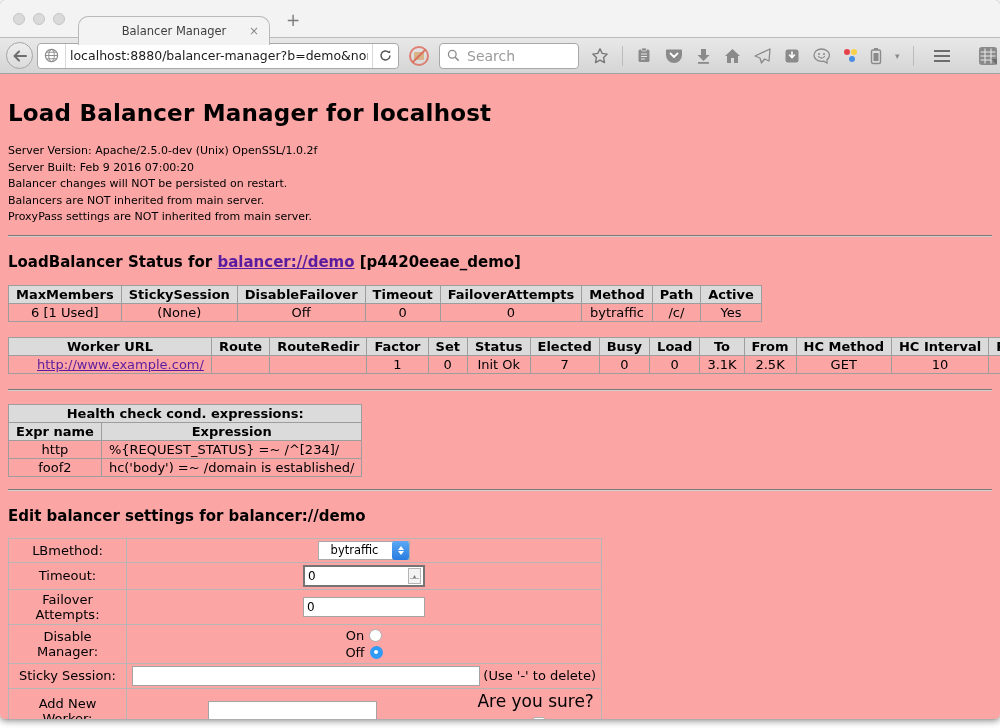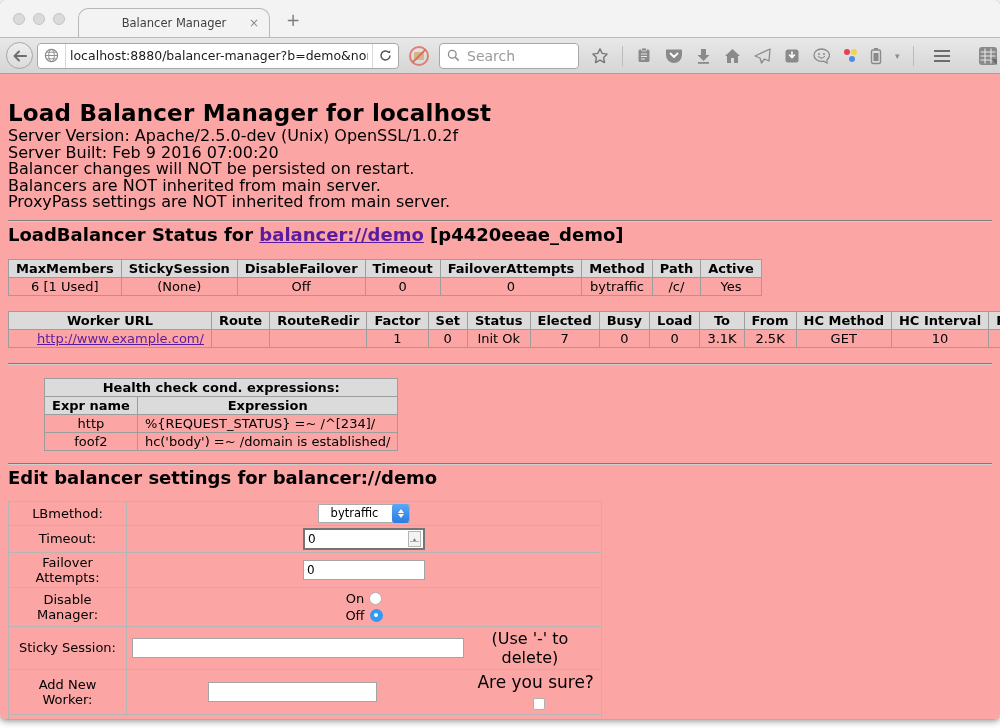--- a/index.html
+++ b/index.html
@@ -8,21 +8,21 @@
 
   .stage { width:1000px; height:728px; position:relative; overflow:hidden; background:#fff; }
   .window { position:absolute; left:0; top:0; width:1000px; height:719px;
             border-radius:6px 6px 5px 5px; overflow:hidden; background:#fff;
             box-shadow:0 2px 7px rgba(0,0,0,.45), 0 0 1px rgba(0,0,0,.4); }
 
   
   .tabbar { position:relative; height:37px; background:#f4f3f4; }
   .traffic { position:absolute; left:13px; top:13px; display:flex; gap:8px; }
   .traffic span { width:12px; height:12px; border-radius:50%; background:#dbdadb; border:1px solid #c6c5c6; }
-  .tab { position:absolute; left:78px; top:8px; width:192px; height:29px;
+  .tab { position:absolute; left:78px; top:16px; width:192px; height:29px;
          background:#f4f3f4; border:1px solid #b9b8b9; border-bottom:none;
          border-radius:10px 10px 0 0; display:flex; align-items:center; justify-content:center; }
   .tab-title { font-size:11.5px; color:#3f3f3f; }
   .tab-close { position:absolute; right:10px; top:7px; font-size:12px; color:#8a8a8a; cursor:default; line-height:14px; }
   .newtab { position:absolute; left:286px; top:12px; font-size:17px; color:#7c7c7c; line-height:17px; }
 
   
   .toolbar { height:37px; background:linear-gradient(#e9e8e9,#d6d5d6); border-top:1px solid #bcbbbc;
              border-bottom:1px solid #a3a2a3; display:flex; align-items:center; padding:0 6px; }
   .backbtn { width:27px; height:27px; border-radius:50%; border:1px solid #a6a5a6;
@@ -45,31 +45,31 @@
   .search-input::placeholder { color:#9b9a9b; }
   .tb-icons { display:flex; align-items:center; gap:13px; margin-left:12px; flex:none; }
   .tb-sep { width:1px; height:20px; background:#bdbcbd; }
   .icn { display:flex; align-items:center; justify-content:center; }
   .dots span { width:6px; height:6px; border-radius:50%; display:inline-block; }
   .caret { font-size:9px; color:#8c8b8c; }
 
   
   .content { background:#fca5a5; height:666px; overflow:hidden; padding:0 8px; color:#000; }
   .content h1 { font-size:23px; margin:26px 0 0 0; letter-spacing:.2px; }
-  .info { margin-top:2px; font-size:16px; line-height:16.5px; }
+  .info { margin-top:17px; font-size:11px; line-height:16.5px; }
   hr.rule { border:none; border-top:2px groove #d0cfd0; margin:9px 0 0 0; }
-  .h3 { font-size:18px; font-weight:bold; margin-top:2px; }
+  .h3 { font-size:15px; font-weight:bold; margin-top:16px; }
   .h3 a, .content a { color:#5a1c9e; text-decoration:underline; }
 
   table.data { border-collapse:collapse; font-size:13px; margin-top:14px; }
   table.data th, table.data td { border:1px solid #9e9d9e; padding:1px 7px; text-align:center; white-space:nowrap; }
   table.data th { background:#dcdbdc; font-weight:bold; }
   table.data td.lft { text-align:left;padding-left:28px; }
   table.worker { margin-top:15px; width:984px; }
-  table.health { margin-top:13px;margin-left:36px; }
+  table.health { margin-top:13px; }
   table.health td.expr { text-align:left; }
 
   
   table.form { border-collapse:collapse; font-size:13px; margin-top:13px; width:594px; border:1px solid #8d8c8d; }
   table.form td { border:1px solid #b7b6b7; padding:2px 3px; }
   td.flabel { width:118px; text-align:center; }
   td.ffield { text-align:center; }
   .selectbox { display:inline-flex; align-items:center; height:19px; border:1px solid #ababab; background:#fff; vertical-align:middle; }
   .selectbox .stxt { font-size:11.5px; padding:0 14px 0 12px; min-width:72px; text-align:center; }
   .selectbox .sarr { width:17px; height:19px; background:linear-gradient(#5aa8f5,#2a7de1); border-radius:3px;
@@ -83,21 +83,21 @@
                    display:flex; flex-direction:column; align-items:center; justify-content:center; font-size:6px; color:#777; line-height:5px; }
   input.txt { border:1px solid #a5a4a5; height:20px; font-size:12px; padding:0 3px; font-family:inherit; }
   .radioline { line-height:17px; }
   .radio { display:inline-block; width:13px; height:13px; border-radius:50%; vertical-align:-2px; margin-left:5px; }
   .radio.off { border:1px solid #b1b0b1; background:#fff; }
   .radio.on { background:#2f9bf7; position:relative; }
   .radio.on::after { content:""; position:absolute; left:4.5px; top:4.5px; width:4px; height:4px; background:#fff; border-radius:50%; }
   .checkbox { display:inline-block; width:12px; height:12px; border:1px solid #b1b0b1; background:#fff; border-radius:2px; vertical-align:-2px; margin-left:6px; }
   .stickyrow { display:flex; align-items:center; }
   .stickyrow input { width:348px; margin-left:2px; }
-  .stickyrow .note { margin-left:auto; font-size:16px; padding-right:2px; }
+  .stickyrow .note { margin-left:auto; font-size:13px; padding-right:2px; }
   .addrow { display:flex; align-items:center; }
   .addrow input { width:182px; margin-left:78px; }
   .addrow .sure { margin-left:96px; font-size:17px; }
   .submitcell { text-align:center; padding:3px 0; }
 
   svg { display:block; }
 </style>
 </head>
 <body>
 

